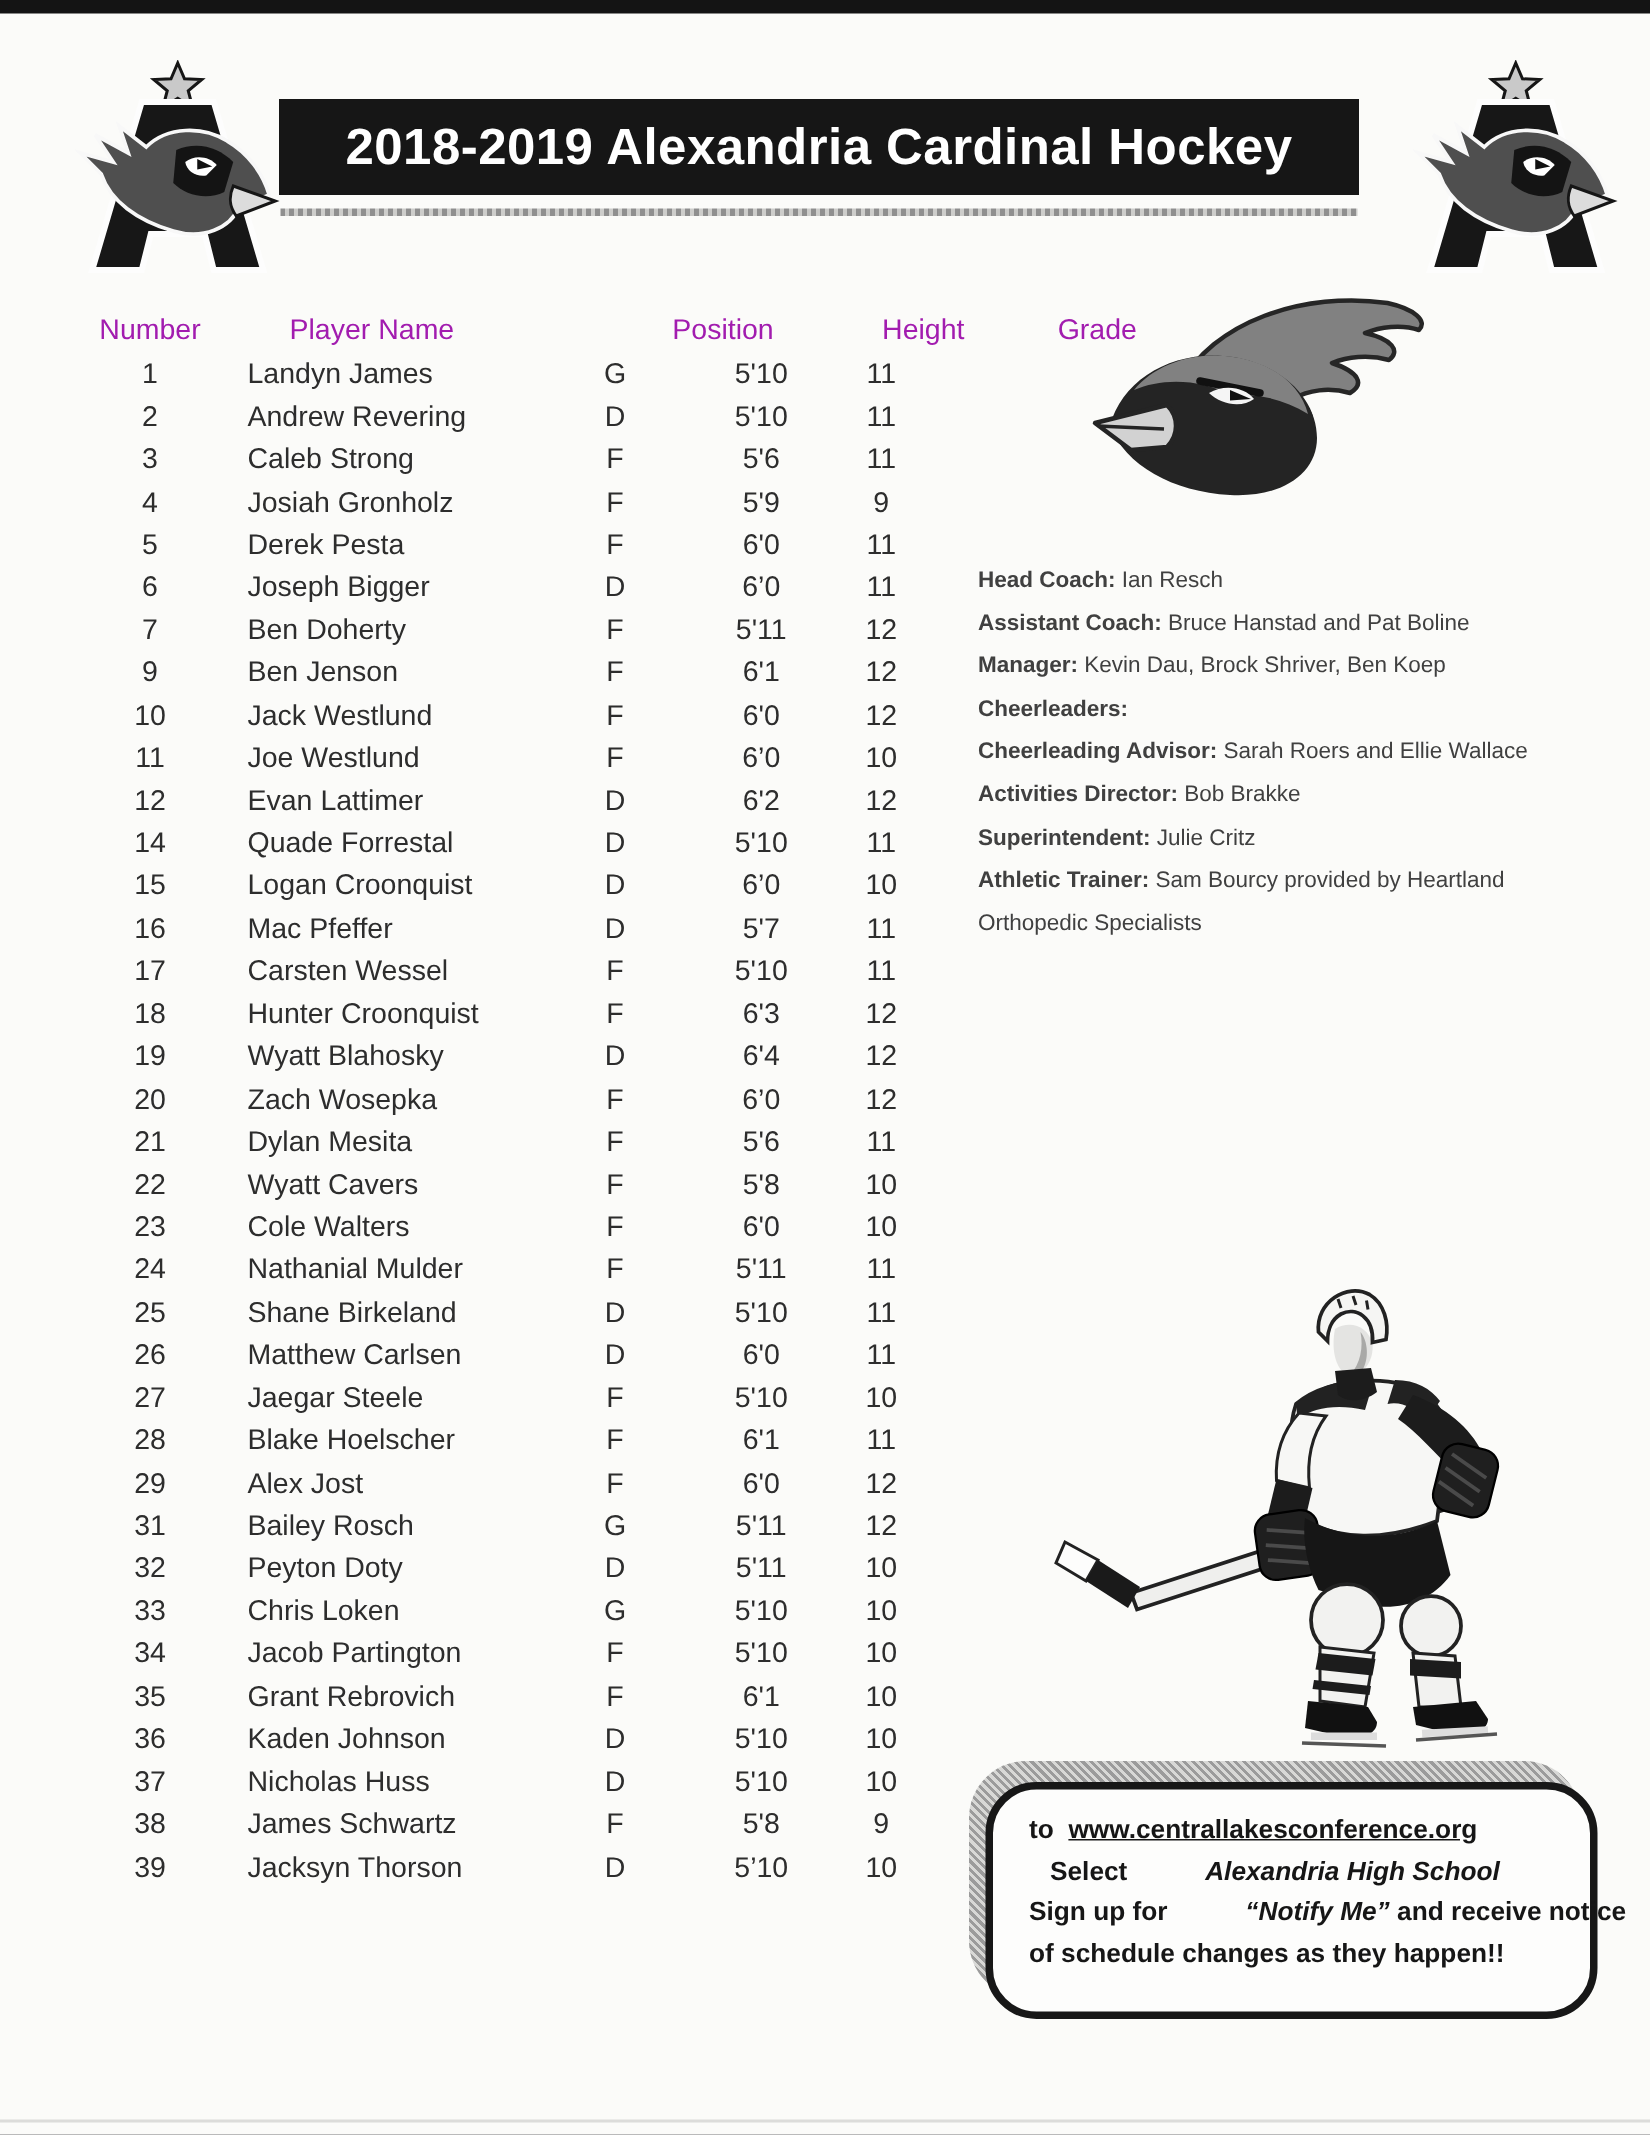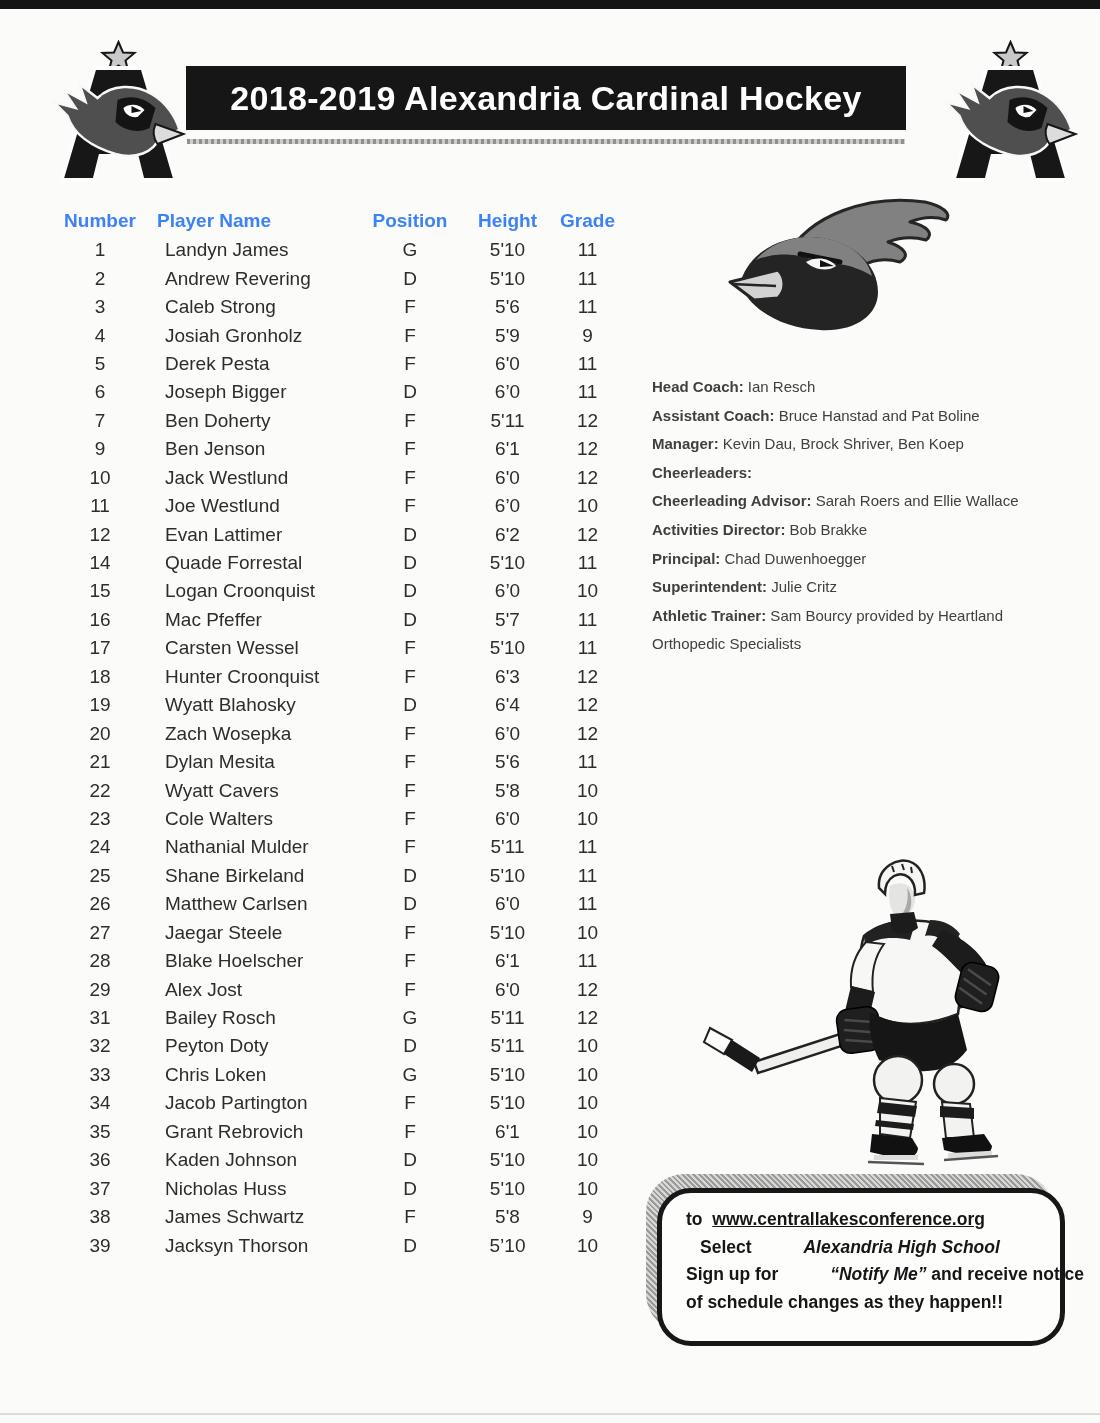--- a/index.html
+++ b/index.html
@@ -21,21 +21,21 @@
   }
   .banner-title { color:#fff; font-weight:bold; font-size:34px; letter-spacing:.3px; white-space:nowrap; }
   .banner-underline {
     position:absolute; left:187px; top:139px; width:718px; height:5px;
     background:repeating-linear-gradient(90deg,#8f8f8f 0 3px,#cdcdcb 3px 6px);
   }
 
   
   .table { position:absolute; left:55px; top:206px; width:565px; font-size:19px; color:#2d2d2d; }
   .tr { display:grid; grid-template-columns:90px 215px 100px 95px 65px; height:28.45px; align-items:center; }
-  .tr.head { height:30px; font-weight:bold; color:#3b82f6; }
+  .tr.head { height:30px; font-weight:normal; color:#a21caf;gap:36px; }
   .td { text-align:center; white-space:nowrap; }
   .td.c1 { text-align:left; padding-left:20px; }
   .tr.head .td.c1 { padding-left:12px; }
 
   
   .staff { position:absolute; left:652px; top:373px; width:406px; font-size:15px; line-height:28.6px; color:#404040; }
   .staff-entry b { font-weight:bold; }
 
   
   .cardinal-head { position:absolute; left:720px; top:188px; width:238px; height:172px; }
@@ -373,21 +373,20 @@
     </svg>
   </div>
 
   <div class="staff">
       <div class="staff-entry"><b>Head Coach:</b> Ian Resch</div>
       <div class="staff-entry"><b>Assistant Coach:</b> Bruce Hanstad and Pat Boline</div>
       <div class="staff-entry"><b>Manager:</b> Kevin Dau, Brock Shriver, Ben Koep</div>
       <div class="staff-entry"><b>Cheerleaders:</b></div>
       <div class="staff-entry"><b>Cheerleading Advisor:</b> Sarah Roers and Ellie Wallace</div>
       <div class="staff-entry"><b>Activities Director:</b> Bob Brakke</div>
-      <div class="staff-entry"><b>Principal:</b> Chad Duwenhoegger</div>
       <div class="staff-entry"><b>Superintendent:</b> Julie Critz</div>
       <div class="staff-entry"><b>Athletic Trainer:</b> Sam Bourcy provided by Heartland Orthopedic Specialists</div>
     </div>
 
   <div class="player-art">
     <svg viewBox="0 0 308 320" width="308" height="320">
 
       <polygon points="52,216 286,140 290,151 56,227" fill="#efefed" stroke="#222" stroke-width="2.5"></polygon>
 
       <polygon points="8,182 30,194 22,208 2,196" fill="#fdfdfc" stroke="#222" stroke-width="2"></polygon>

